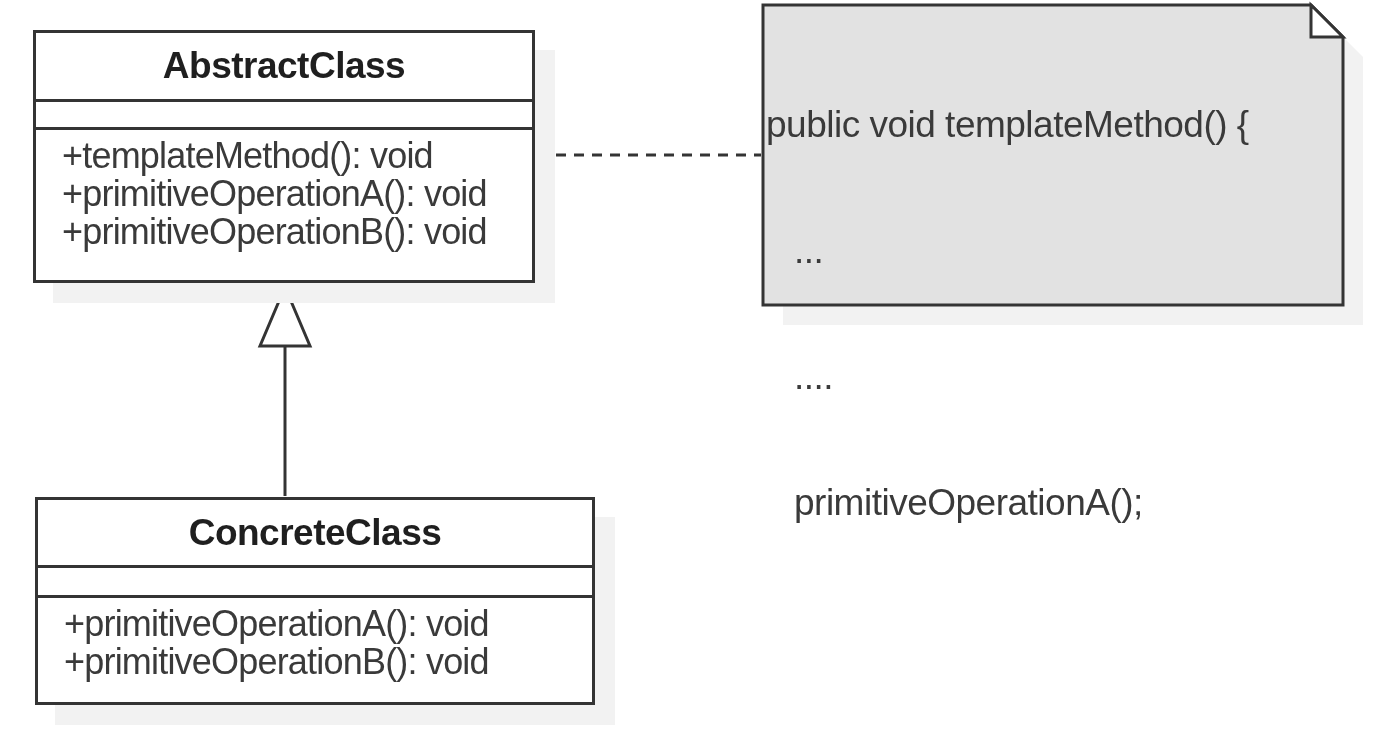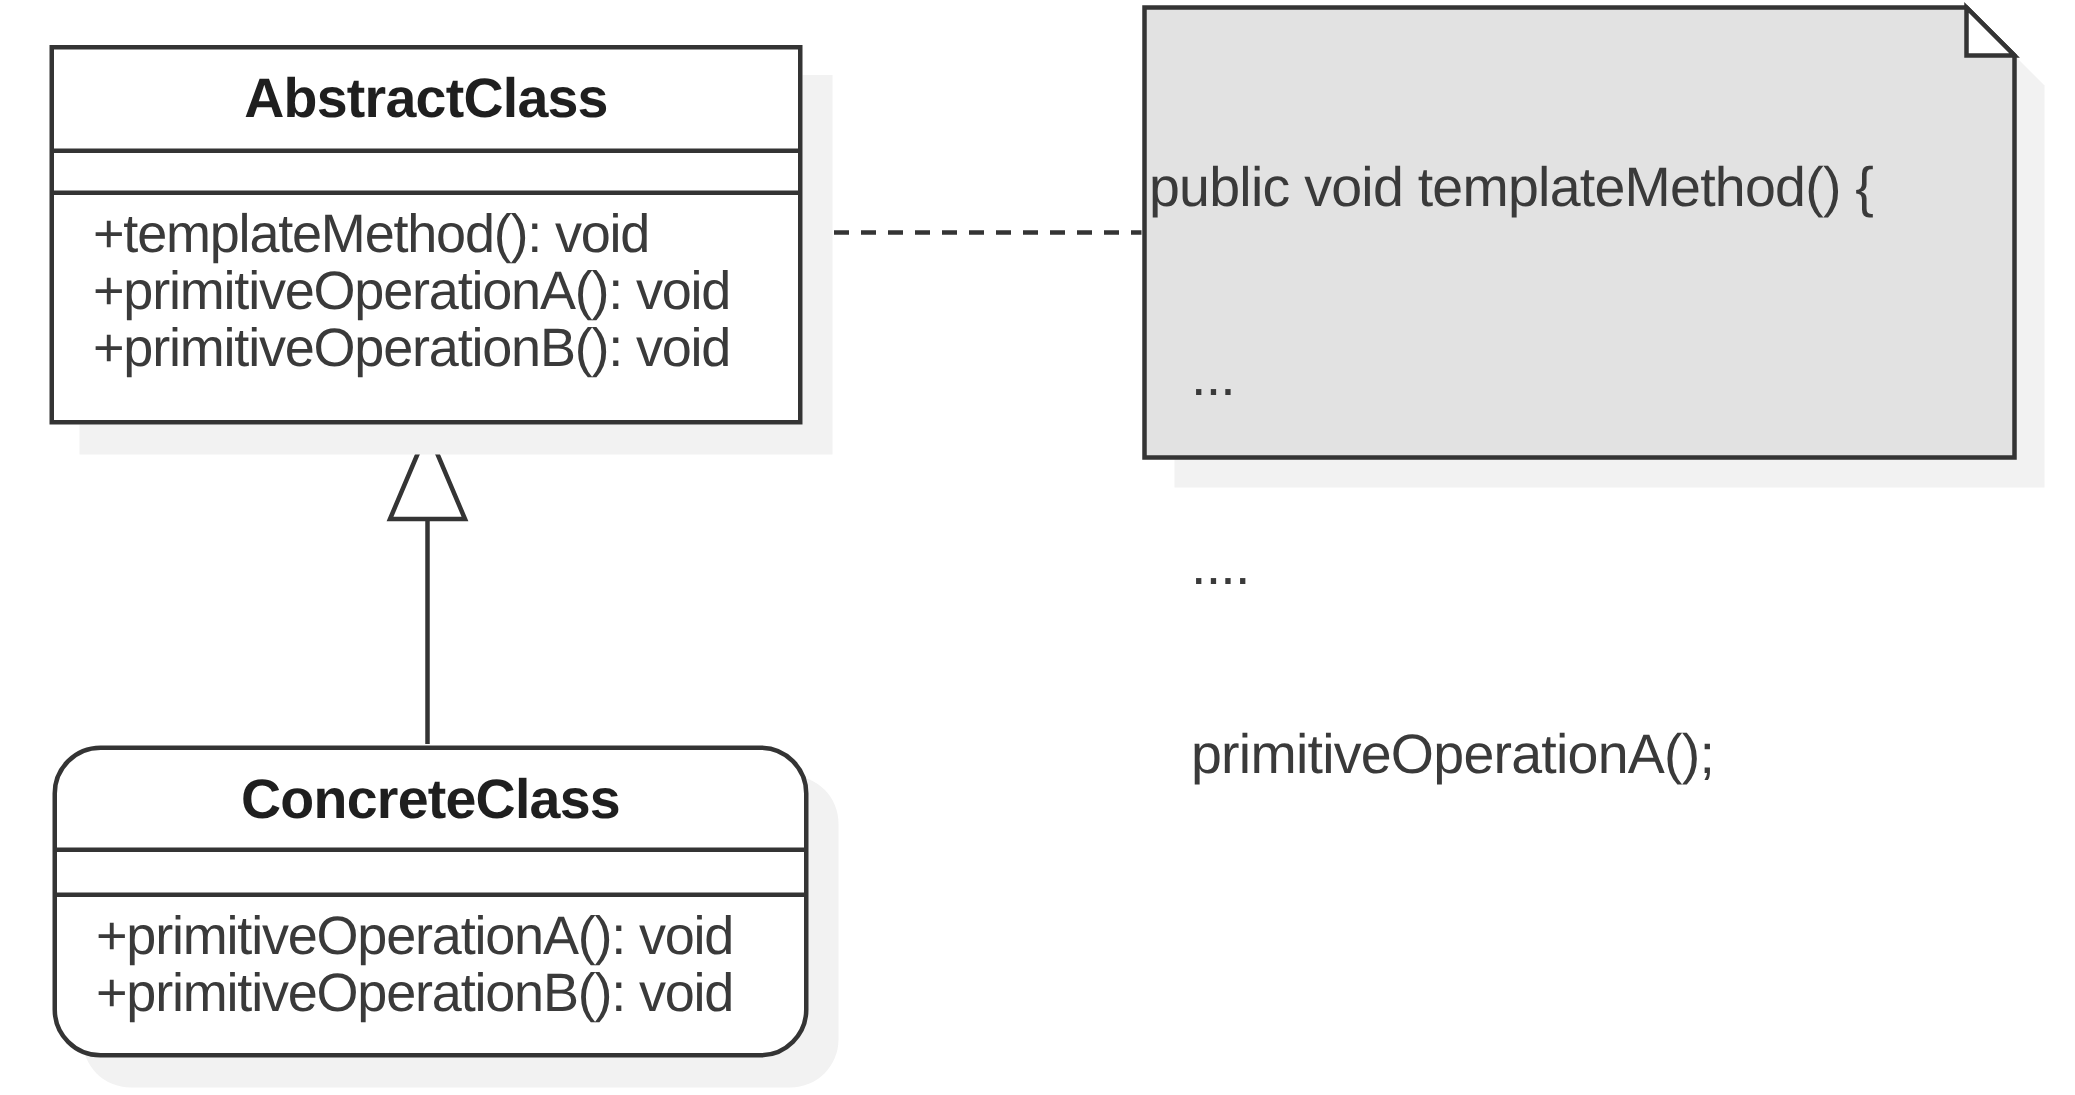--- a/index.html
+++ b/index.html
@@ -23,21 +23,21 @@
 
   .class-box {
     position: absolute;
     background: #ffffff;
     border: 3px solid #343434;
     box-shadow: 20px 20px 0 #f2f2f2;
     display: flex;
     flex-direction: column;
   }
   .abstract { left: 33px;  top: 30px;  width: 502px; height: 253px; }
-  .concrete { left: 35px;  top: 497px; width: 504px; height: 208px; border-radius: 32px; }
+  .concrete { left: 35px;  top: 497px; width: 560px; height: 208px; }
 
   .class-title {
     border-bottom: 3px solid #343434;
     display: flex;
     align-items: center;
     justify-content: center;
     font-weight: bold;
     font-size: 37px;
     color: #1f1f1f;
     letter-spacing: -0.5px;

